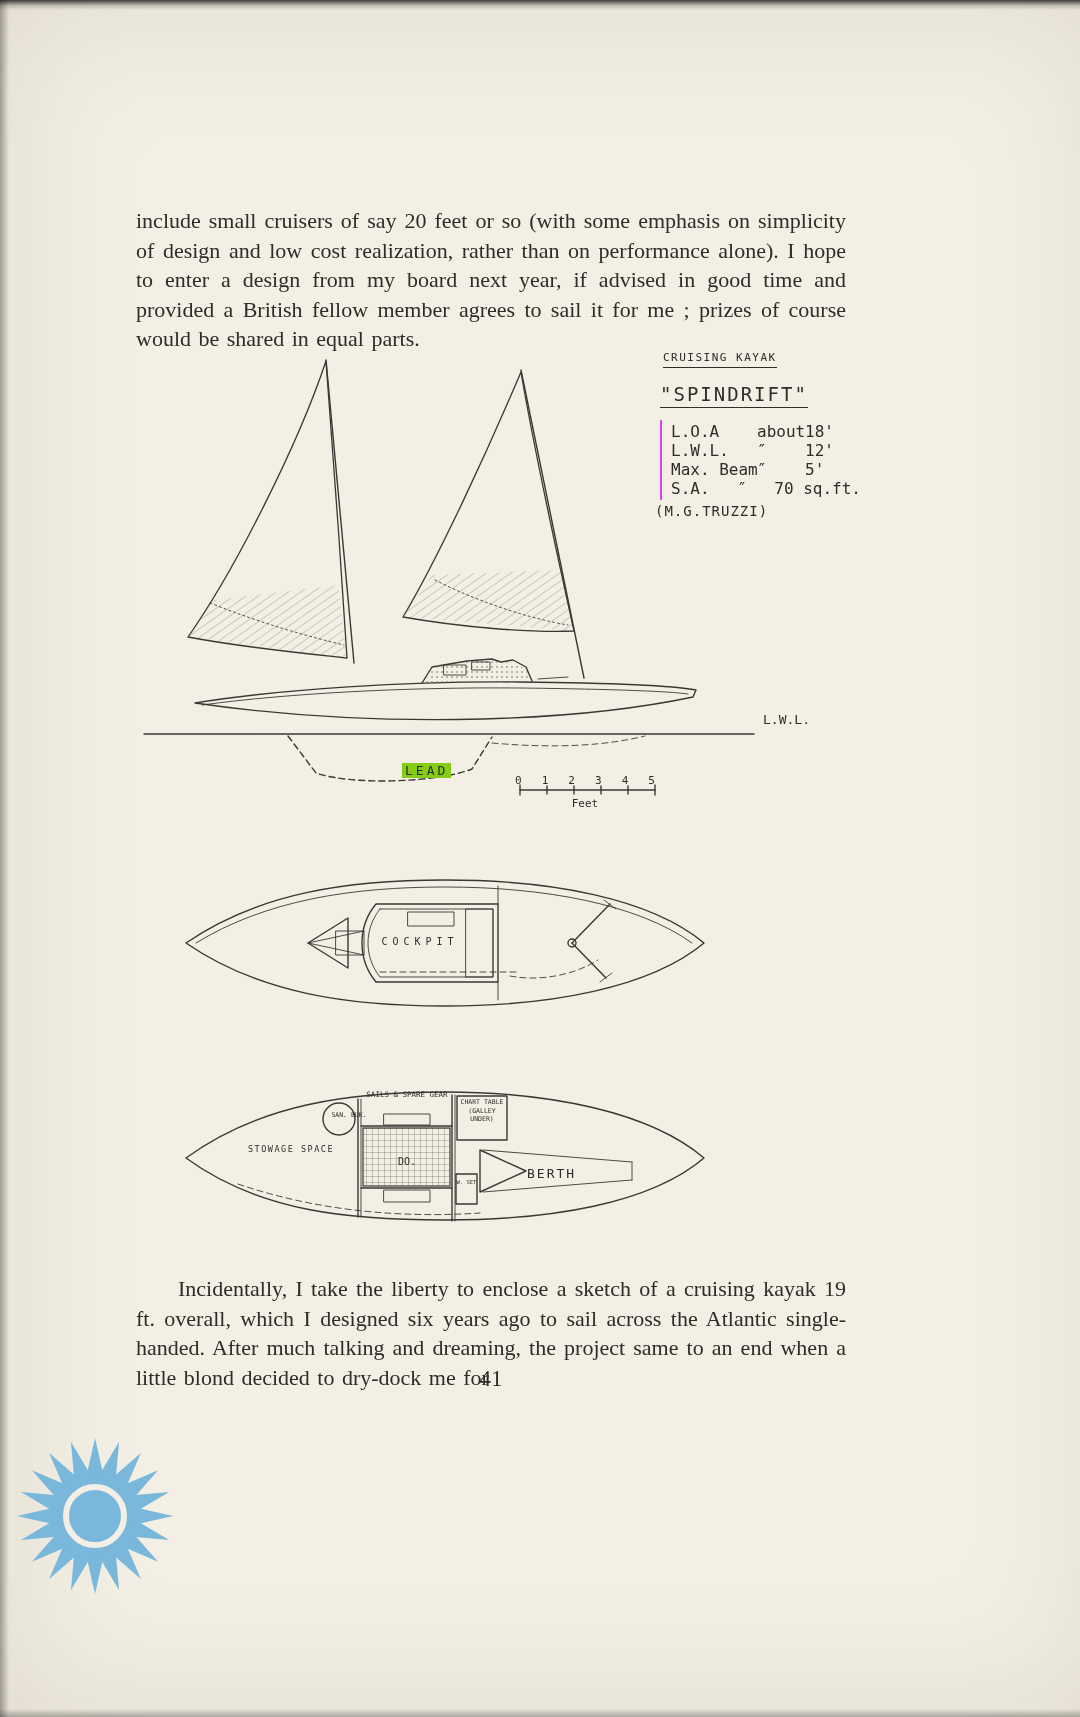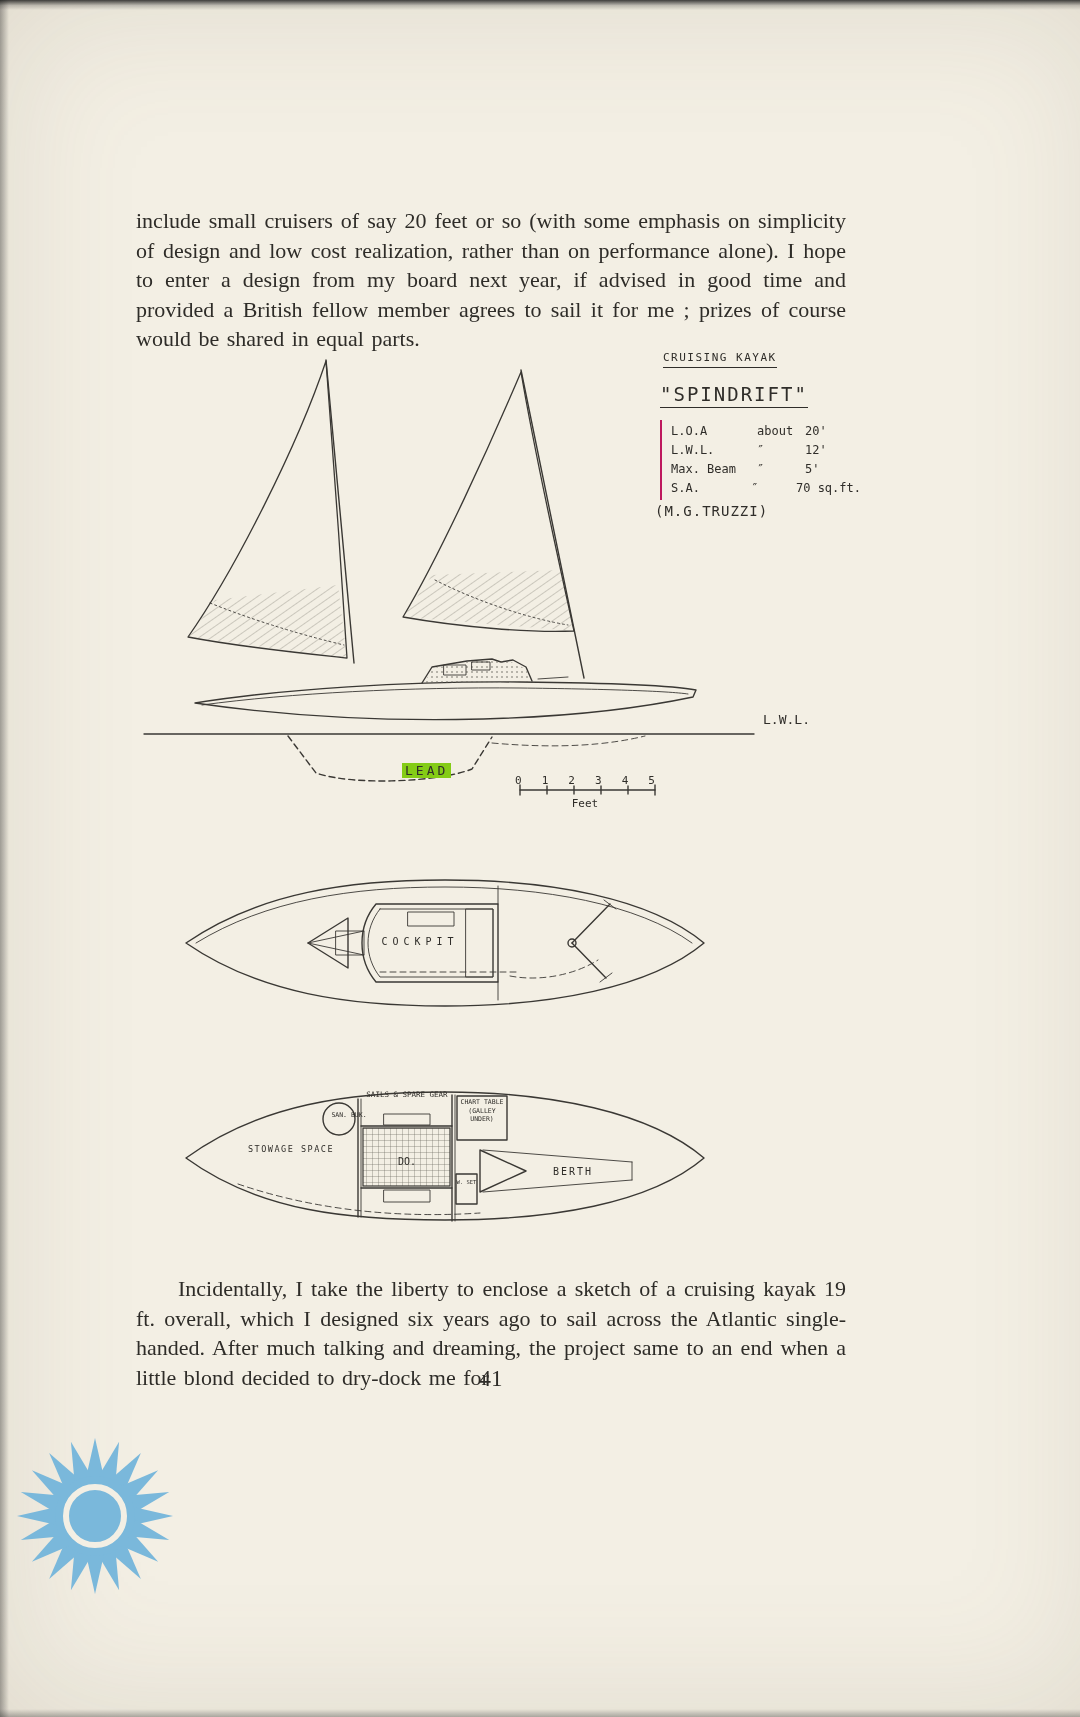--- a/index.html
+++ b/index.html
@@ -25,40 +25,40 @@
   .para-top{top:184px;}
   .para-bottom{top:1252px;text-indent:42px;}
   .page-num{position:absolute;left:136px;width:710px;top:1366px;text-align:center;font-size:23px;}
 
   
   .hand{position:absolute;font-family:"DejaVu Sans Mono",monospace;color:#2f2d29;white-space:nowrap;}
   .sk-title{left:663px;top:351px;font-size:11px;letter-spacing:1.5px;
     border-bottom:1.5px solid #2f2d29;padding-bottom:3px;}
   .sk-name{left:660px;top:383px;font-size:19px;letter-spacing:2px;
     border-bottom:1.5px solid #2f2d29;padding-bottom:2px;}
-  .sk-specs{left:660px;top:420px;border-left:2px solid #be185d;padding:2px 0 2px 9px;
-    font-size:12px;width:190px;}
+  .sk-specs{left:660px;top:420px;border-left:2px solid #d946ef;padding:2px 0 2px 9px;
+    font-size:16px;width:190px;}
   .spec-row{display:flex;line-height:19px;}
   .spec-label{width:86px;}
   .spec-qual{width:48px;}
   .spec-value{flex:1;}
   .sk-designer{left:655px;top:503px;font-size:14px;letter-spacing:1px;}
   .lwl-label{left:763px;top:712px;font-size:13px;}
   .keel-label{left:402px;top:763px;font-size:13px;letter-spacing:3px;background:#84cc16;padding:0 3px;}
   .scale-ticks{left:515px;top:774px;width:140px;display:flex;justify-content:space-between;font-size:11px;}
   .scale-ticks span{display:block;}
   .scale-unit{left:515px;top:797px;width:140px;text-align:center;font-size:11px;}
   .cockpit-label{left:360px;top:936px;width:120px;text-align:center;font-size:10px;letter-spacing:5px;}
 
   .tiny{white-space:normal;}
   .lbl-sails{left:362px;top:1090px;width:90px;font-size:7.5px;line-height:10px;text-align:center;}
   .lbl-chart{left:458px;top:1098px;width:48px;font-size:6.5px;line-height:8.5px;text-align:center;}
   .lbl-bucket{left:324px;top:1111px;width:50px;font-size:6.5px;line-height:8px;text-align:center;}
   .lbl-stowage{left:248px;top:1144px;font-size:8.5px;letter-spacing:1.5px;}
-  .lbl-berth{left:553px;top:1166px;font-size:10px;letter-spacing:2px;}
+  .lbl-berth{left:527px;top:1166px;font-size:13px;letter-spacing:2px;}
   .lbl-wc{left:456px;top:1179px;width:21px;font-size:5.5px;line-height:7px;text-align:center;}
   .lbl-ditto{left:384px;top:1156px;width:46px;font-size:10px;text-align:center;}
 
   .drawing{position:absolute;}
   .svg-side{left:140px;top:345px;}
   .svg-deck{left:180px;top:876px;}
   .svg-interior{left:180px;top:1086px;}
 
   .ink{fill:none;stroke:#3a3834;stroke-width:1.4;stroke-linecap:round;stroke-linejoin:round;}
   .thin{stroke-width:0.9;}
@@ -139,21 +139,21 @@
       <line class="ink" x1="515" y1="440" x2="515" y2="450"></line>
     </g>
   </svg>
 
   <div class="hand sk-title">CRUISING KAYAK</div>
   <div class="hand sk-name">"SPINDRIFT"</div>
   <div class="hand sk-specs">
     <div class="spec-row">
       <span class="spec-label">L.O.A</span>
       <span class="spec-qual">about</span>
-      <span class="spec-value">20'</span>
+      <span class="spec-value">18'</span>
     </div>
     <div class="spec-row">
       <span class="spec-label">L.W.L.</span>
       <span class="spec-qual">″</span>
       <span class="spec-value">12'</span>
     </div>
     <div class="spec-row">
       <span class="spec-label">Max. Beam</span>
       <span class="spec-qual">″</span>
       <span class="spec-value">5'</span>

